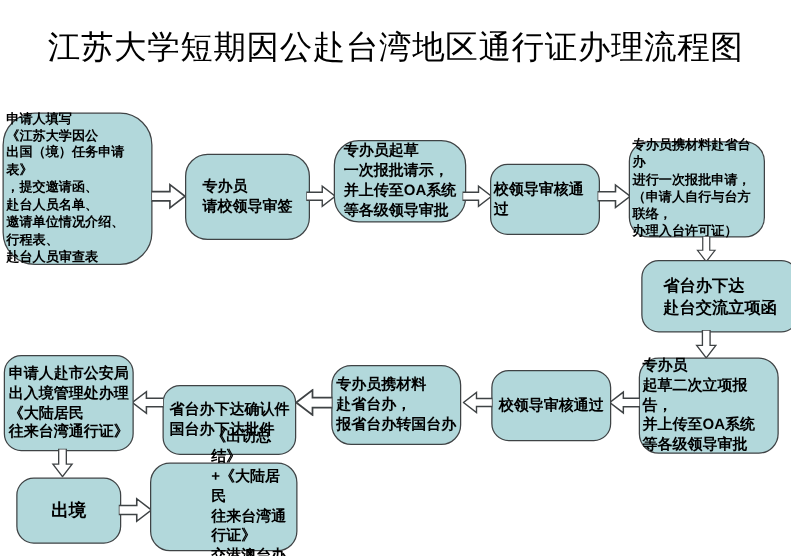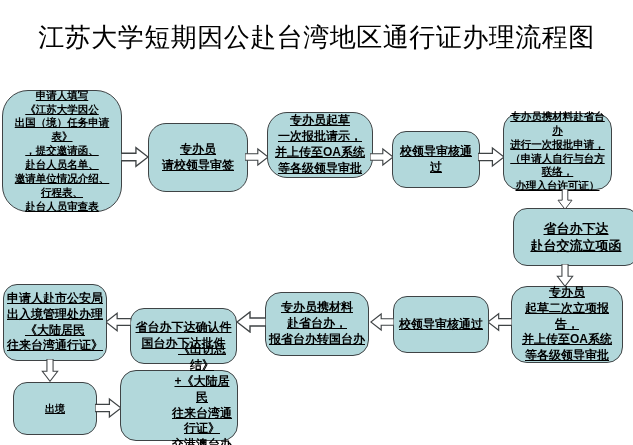--- a/index.html
+++ b/index.html
@@ -19,27 +19,26 @@
     color:var(--text,#000);
     letter-spacing:0.5px;
     white-space:nowrap;
   }
   .node{
     position:absolute;
     box-sizing:border-box;
     background:var(--box-fill,#b2d8db);
     border:1.6px solid var(--box-border,#3f4345);
     display:flex;align-items:center;justify-content:center;
-    text-align:center;
+    text-align:left;
     font-weight:bold;
     color:var(--text,#000);
     white-space:pre-line;
     line-height:1.32;
     padding:1px 2px;
-    text-decoration:underline;
   }
   .arrow{position:absolute;}
   .arrow polygon{
     fill:var(--arrow-fill,#ffffff);
     stroke:var(--box-border,#3f4345);
     stroke-width:1.4;
     stroke-linejoin:miter;
   }
 </style>
 </head>
@@ -132,21 +131,21 @@
 
   <div class="node" style="left:3px;top:284px;width:104px;height:77px;border-radius:14px;font-size:12px;">申请人赴市公安局
 出入境管理处办理
 《大陆居民
 往来台湾通行证》</div>
 
   <svg class="arrow" style="left:39px;top:359px" width="22" height="23" viewBox="0 0 22 30">
     <polygon points="7,0 7,16 1,16 11,29 21,16 15,16 15,0"></polygon>
     </svg>
 
-  <div class="node" style="left:13px;top:382px;width:84px;height:53px;border-radius:14px;font-size:10px;">出境</div>
+  <div class="node" style="left:13px;top:382px;width:84px;height:53px;border-radius:14px;font-size:14px;">出境</div>
 
   <svg class="arrow" style="left:95px;top:397px" width="27" height="22" viewBox="0 0 30 22">
     <polygon points="0,7 16,7 16,1 29,11 16,21 16,15 0,15"></polygon>
     </svg>
 
   <div class="node" style="left:120px;top:370px;width:118px;height:71px;border-radius:16px;font-size:12px;padding-left:48px;">《出访总结》
 +《大陆居民
 往来台湾通行证》
 交港澳台办公室</div>
 

